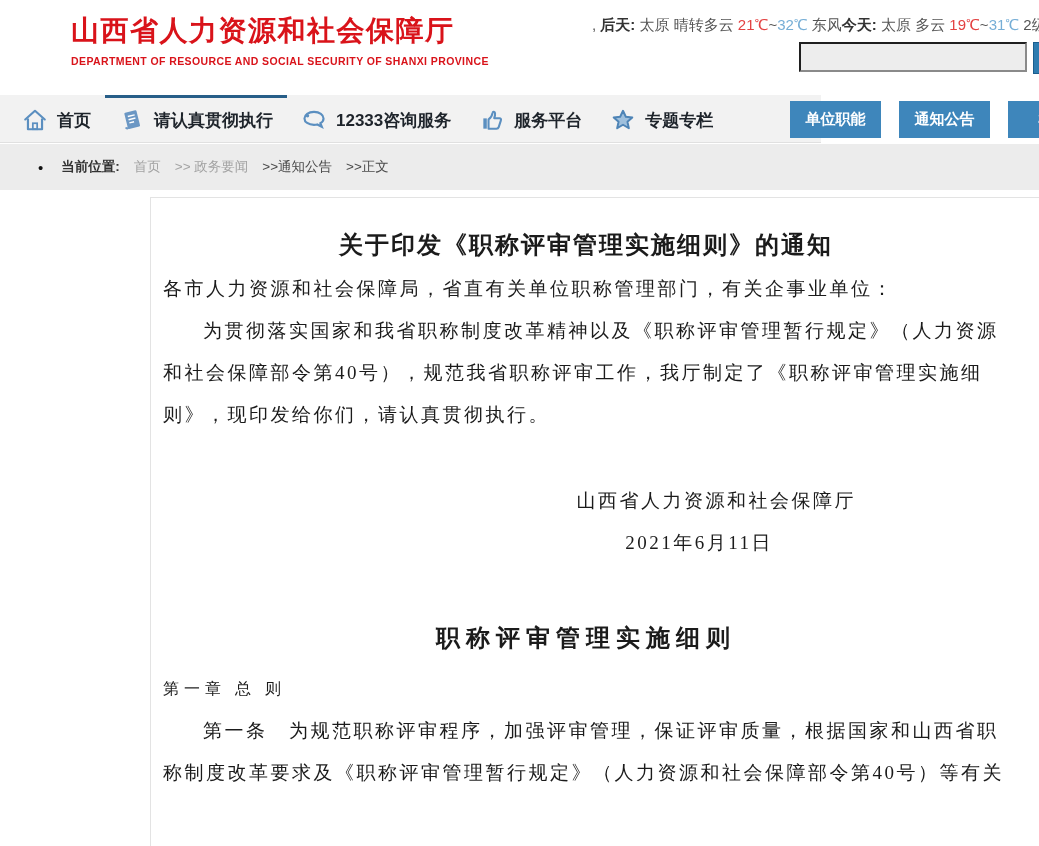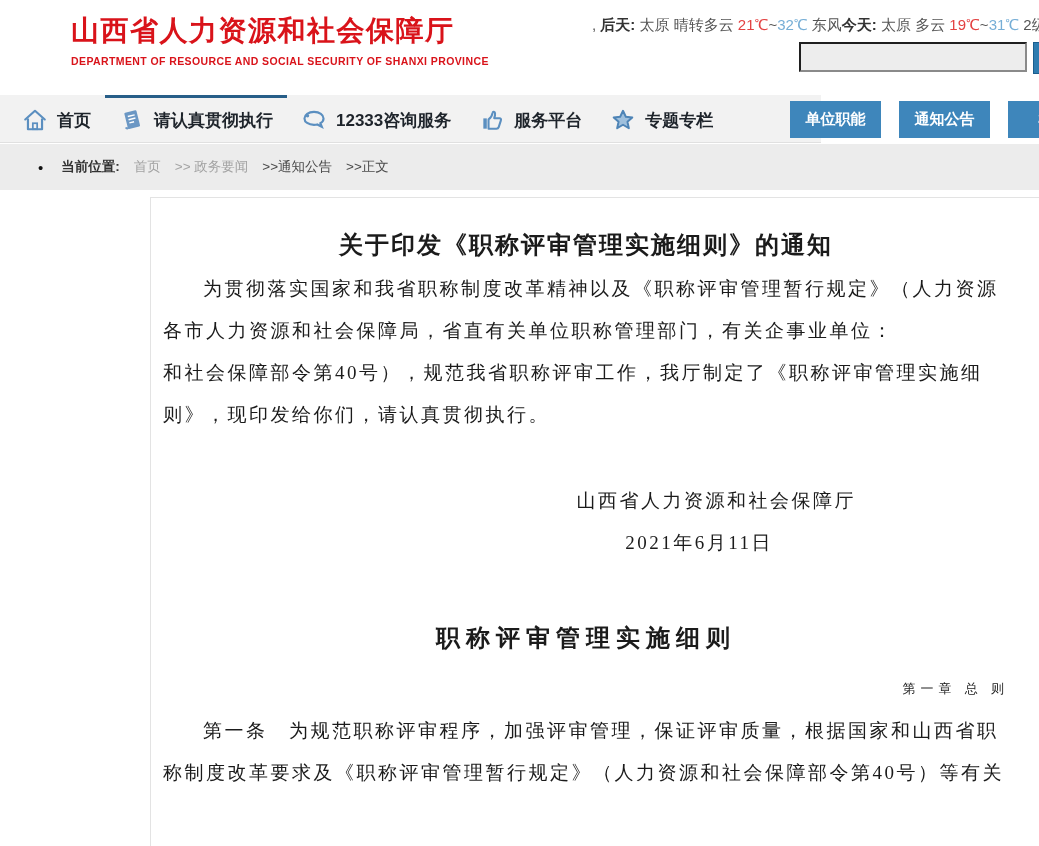--- a/index.html
+++ b/index.html
@@ -53,21 +53,21 @@
   .article { position:absolute; top:197px; left:150px; width:1040px; min-height:700px;
     border:1px solid #e3e3e3; background:#fff; padding:24px 0 40px 12px;
     font-family:"Liberation Serif","DejaVu Serif",serif; color:#1b1b1b; }
   .doc-line { width:846px; font-size:19px; letter-spacing:2.5px; line-height:42px; }
   .l-title { font-size:24px; font-weight:bold; text-align:center; letter-spacing:2px; line-height:46px; }
   .l-subtitle { text-align:center; font-size:18px; letter-spacing:1px; margin-top:6px; }
   .l-indent { text-indent:40px; }
   .l-sign { text-align:right; padding-right:153px; margin-top:44px; }
   .l-date { text-align:right; padding-right:236px; }
   .l-h2 { font-size:24px; font-weight:bold; text-align:center; letter-spacing:6px; line-height:48px; margin-top:50px; }
-  .l-chapter { text-align:right; font-size:13px; letter-spacing:5px; margin-top:6px; }
+  .l-chapter { text-align:left; font-size:16px; letter-spacing:5px; margin-top:6px; }
 </style>
 </head>
 <body>
 
 <div class="header">
   <div class="logo">
     <div class="logo-title">山西省人力资源和社会保障厅</div>
     <div class="logo-sub">DEPARTMENT OF RESOURCE AND SOCIAL SECURITY OF SHANXI PROVINCE</div>
   </div>
 
@@ -156,22 +156,22 @@
   <span class="bc-bullet">•</span>
   <span class="bc-label">当前位置:</span>
   <span class="bc-item muted">首页</span>
   <span class="bc-item muted">&gt;&gt; 政务要闻</span>
   <span class="bc-item">&gt;&gt;通知公告</span>
   <span class="bc-item current">&gt;&gt;正文</span>
 </div>
 
 <div class="article">
   <div class="doc-line l-title">关于印发《职称评审管理实施细则》的通知</div>
+  <div class="doc-line">各市人力资源和社会保障局，省直有关单位职称管理部门，有关企事业单位：</div>
   <div class="doc-line l-indent">为贯彻落实国家和我省职称制度改革精神以及《职称评审管理暂行规定》（人力资源</div>
-  <div class="doc-line">各市人力资源和社会保障局，省直有关单位职称管理部门，有关企事业单位：</div>
   <div class="doc-line">和社会保障部令第40号），规范我省职称评审工作，我厅制定了《职称评审管理实施细</div>
   <div class="doc-line">则》，现印发给你们，请认真贯彻执行。</div>
   <div class="doc-line l-sign">山西省人力资源和社会保障厅</div>
   <div class="doc-line l-date">2021年6月11日</div>
   <div class="doc-line l-h2">职称评审管理实施细则</div>
   <div class="doc-line l-chapter">第一章  总 则</div>
   <div class="doc-line l-indent">第一条　为规范职称评审程序，加强评审管理，保证评审质量，根据国家和山西省职</div>
   <div class="doc-line">称制度改革要求及《职称评审管理暂行规定》（人力资源和社会保障部令第40号）等有关</div>
 </div>
 

